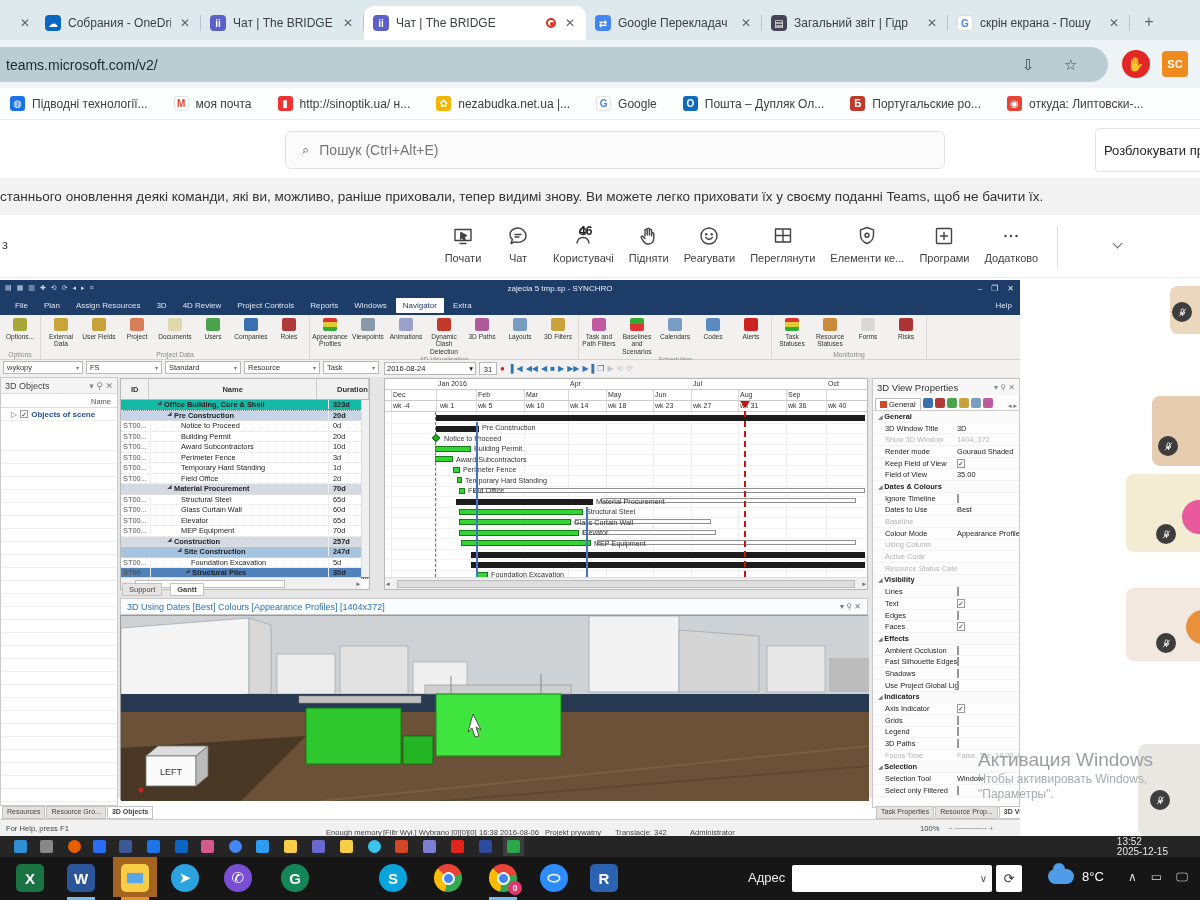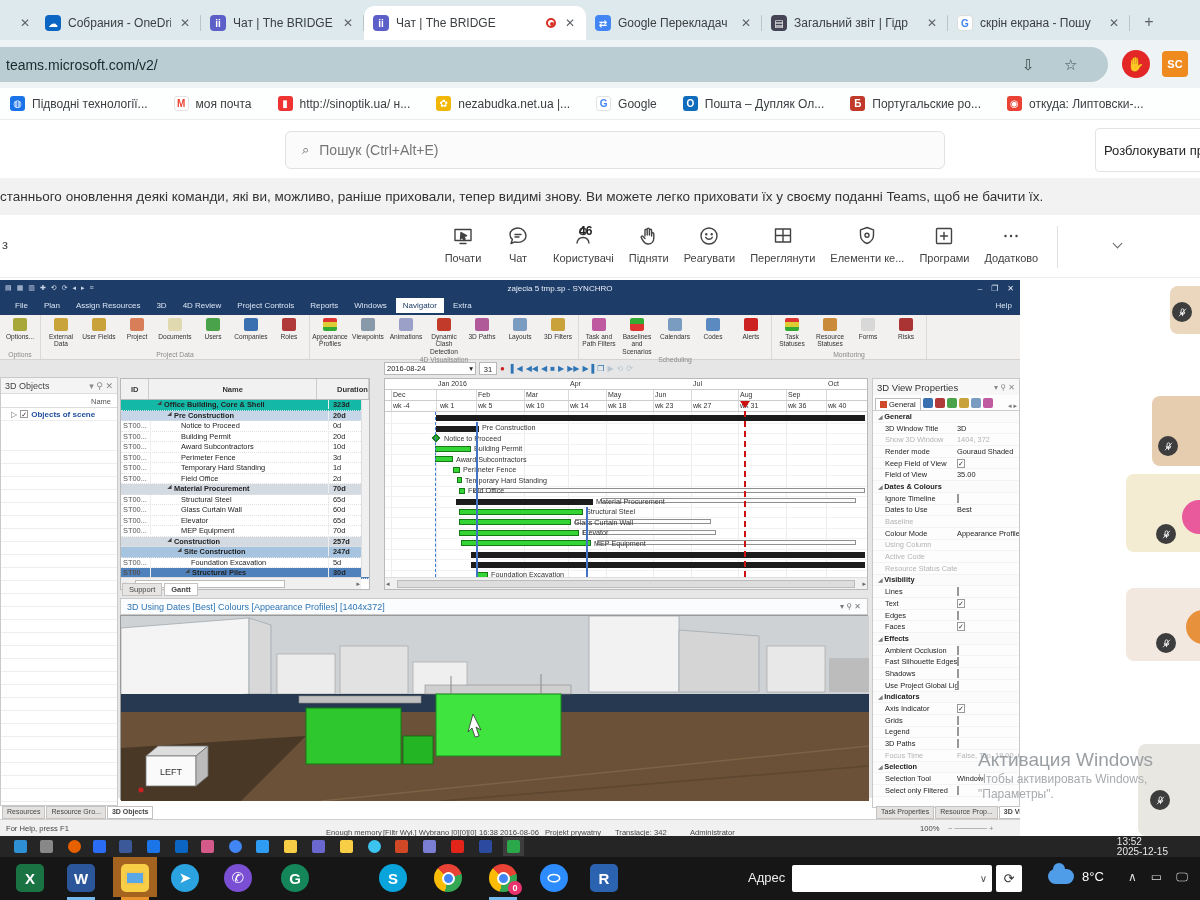--- a/index.html
+++ b/index.html
@@ -114,21 +114,21 @@
 .gbar.summary{background:#1c1c1c}
 .gbar.ghost{height:5px;background:#fcfcfc;border:1px solid #909090}
 .gbl{position:absolute;font-size:7.2px;color:#333;white-space:nowrap}
 .gmile{position:absolute;width:6px;height:6px;background:#28b428;transform:rotate(45deg);border:1px solid #116611}
 #gred{position:absolute;top:22px;bottom:12px;border-left:2px dashed #cc1111}
 #gblue{position:absolute;top:33px;bottom:12px;border-left:1.5px dashed #3a7bd5}
 .gvblue{position:absolute;width:1.5px;background:#4472c4}
 #ghsb{position:absolute;left:0;right:0;bottom:0;height:12px;background:#f0f0f0;border-top:1px solid #ddd}
 #ghsb .thumb{position:absolute;left:12px;right:12px;top:2px;height:8px;background:#ddd;border:1px solid #bbb}
 
-#supptabs{left:122px;top:303px;display:flex;gap:2px}
+#supptabs{left:122px;top:303px;display:flex;gap:8px}
 .stab{font-size:7.5px;padding:1px 6px;background:#e7e5e3;border:1px solid #c5c2c0;color:#444}
 .stab.act{background:#fff;font-weight:bold}
 #vp-title{left:120px;top:318px;width:748px;height:17px;background:#fafcfd;border:1px solid #c9c9c9;
  font-size:9px;color:#2e75b6;display:flex;align-items:center;justify-content:space-between;padding:0 6px}
 #vp-title .wc{color:#777;font-size:8px}
 #vp{left:120px;top:335px;width:748px;height:185px;border:1px solid #999;background:#c4c7ca}
 
 #props{left:872px;top:98px;width:148px;height:430px;background:#fdfdfd;border:1px solid #c9c9c9;overflow:hidden}
 #props .hd{height:16px;font-size:9.5px;color:#333;display:flex;align-items:center;justify-content:space-between;
  padding:0 4px;background:#f7f7f7}
@@ -497,20 +497,42 @@
           <div class="ritem">
             <div class="ri" style="background: rgb(216, 216, 216);"></div>
             <div class="rl">Forms</div>
           </div>
           <div class="ritem">
             <div class="ri" style="background: rgb(170, 51, 51);"></div>
             <div class="rl">Risks</div>
           </div>
         </div>
         <div class="rgl">Monitoring</div>
+      </div>
+    </div>
+  <div class="abs" id="filters">
+      <div class="fsel" style="width: 80px;">
+        <span>wykopy</span>
+        <i>▾</i>
+      </div>
+      <div class="fsel" style="width: 76px;">
+        <span>FS</span>
+        <i>▾</i>
+      </div>
+      <div class="fsel" style="width: 76px;">
+        <span>Standard</span>
+        <i>▾</i>
+      </div>
+      <div class="fsel" style="width: 76px;">
+        <span>Resource</span>
+        <i>▾</i>
+      </div>
+      <div class="fsel" style="width: 56px;">
+        <span>Task</span>
+        <i>▾</i>
       </div>
     </div>
   <div class="abs" id="gtool">
     <div id="gdate">
         <span>2016-08-24</span>
         <i>▾</i>
       </div>
     <div id="gday">31</div>
     <span class="pbtn" style="color:#cc2222">●</span>
     <span id="pb-c"><span class="pbtn" style="margin-left: 3px; color: rgb(46, 117, 182);">▌◀</span><span class="pbtn" style="margin-left: 3px; color: rgb(46, 117, 182);">◀◀</span><span class="pbtn" style="margin-left: 3px; color: rgb(46, 117, 182);">◀</span><span class="pbtn" style="margin-left: 3px; color: rgb(46, 117, 182);">■</span><span class="pbtn" style="margin-left: 3px; color: rgb(46, 117, 182);">▶</span><span class="pbtn" style="margin-left: 3px; color: rgb(46, 117, 182);">▶▶</span><span class="pbtn" style="margin-left: 3px; color: rgb(46, 117, 182);">▶▐</span><span class="pbtn" style="margin-left: 3px; color: rgb(46, 117, 182);">❒</span><span class="pbtn" style="margin-left: 3px; color: rgb(184, 196, 208);">▶</span><span class="pbtn" style="margin-left: 3px; color: rgb(184, 196, 208);">⟲</span><span class="pbtn" style="margin-left: 3px; color: rgb(184, 196, 208);">⟳</span></span>

